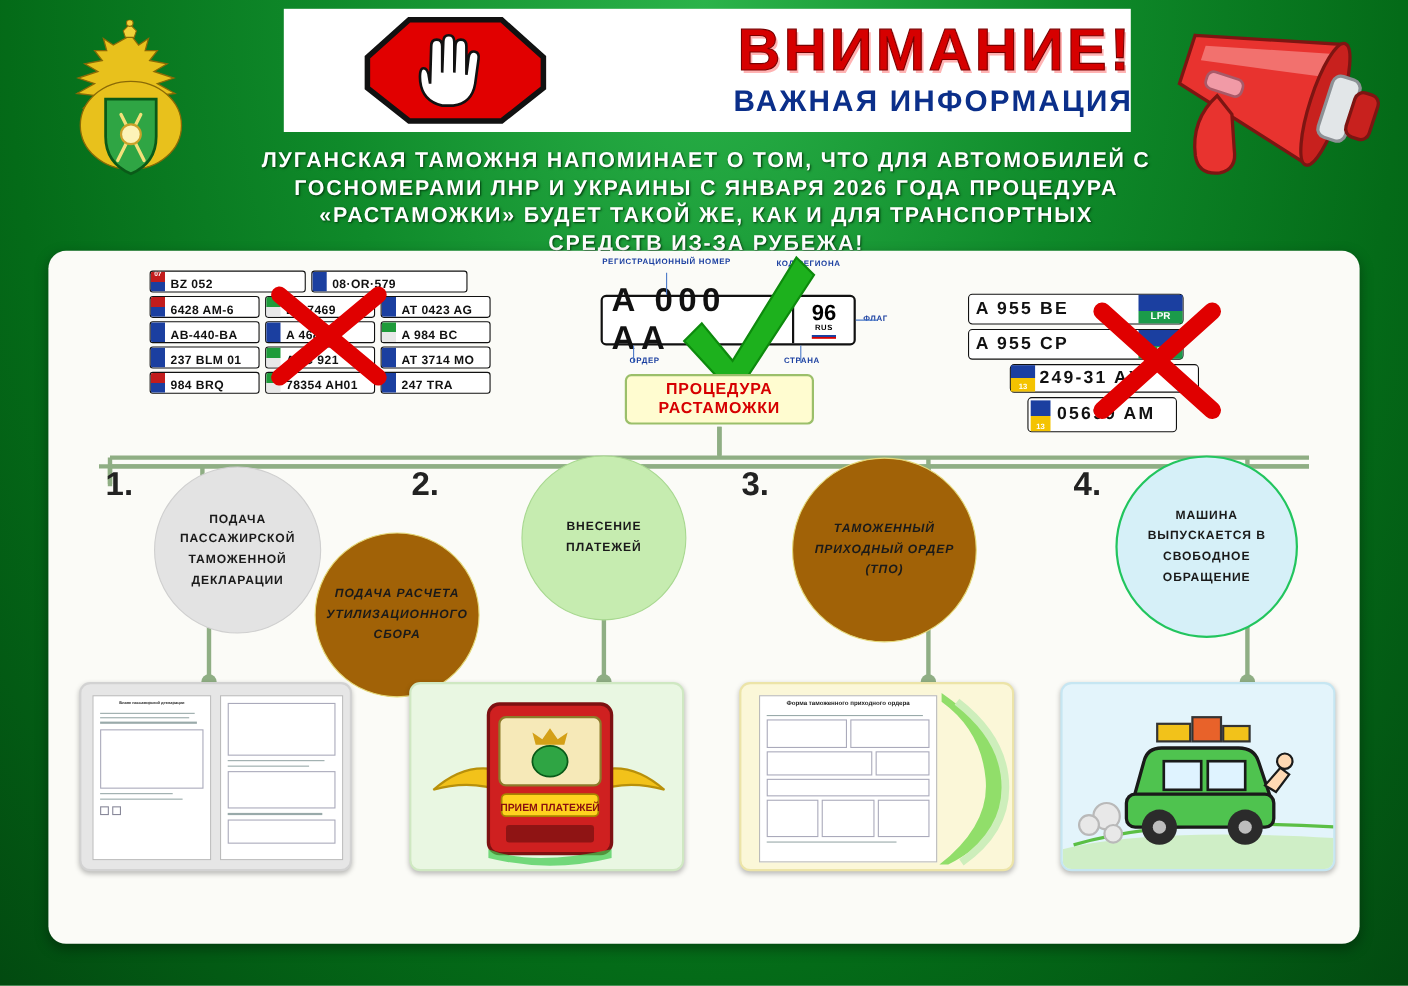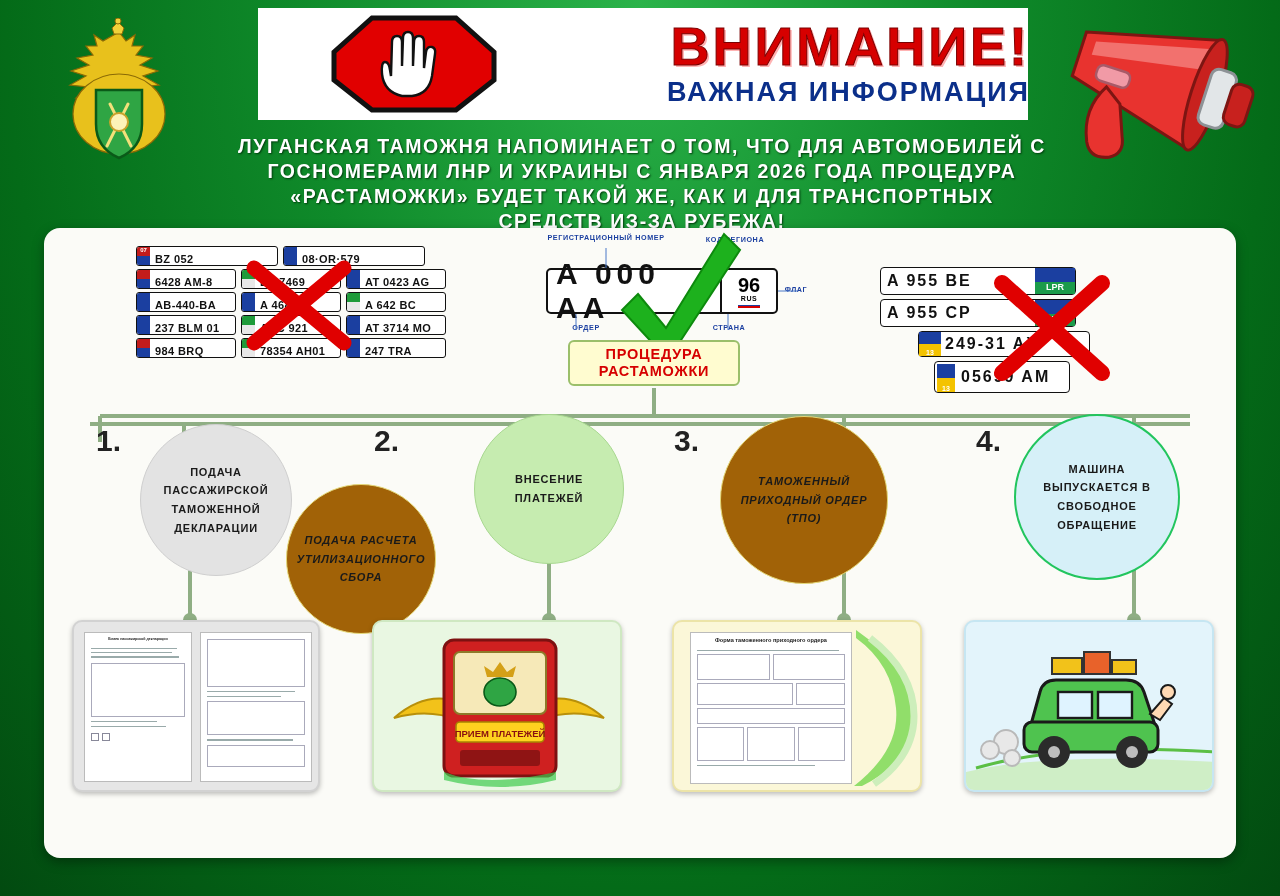--- a/index.html
+++ b/index.html
@@ -298,21 +298,21 @@
             <span class="txt">BZ 052</span>
           </div>
         <div class="plate w145">
             <span class="eu blu"></span>
             <span class="txt">08·OR·579</span>
           </div>
       </div>
       <div class="plate-row">
         <div class="plate w110">
             <span class="eu red"></span>
-            <span class="txt">6428 AM-8</span>
+            <span class="txt">6428 AM-6</span>
           </div>
         <div class="plate w110">
             <span class="eu grn"></span>
             <span class="txt">B - 7469</span>
           </div>
         <div class="plate w110">
             <span class="eu blu"></span>
             <span class="txt">AT 0423 AG</span>
           </div>
       </div>
@@ -320,21 +320,21 @@
         <div class="plate w110">
             <span class="eu blu"></span>
             <span class="txt">AB-440-BA</span>
           </div>
         <div class="plate w110">
             <span class="eu blu"></span>
             <span class="txt">A  468</span>
           </div>
         <div class="plate w110">
             <span class="eu grn"></span>
-            <span class="txt">A 642 BC</span>
+            <span class="txt">A 984 BC</span>
           </div>
       </div>
       <div class="plate-row">
         <div class="plate w110">
             <span class="eu blu"></span>
             <span class="txt">237 BLM 01</span>
           </div>
         <div class="plate w110">
             <span class="eu grn"></span>
             <span class="txt">ABC 921</span>

